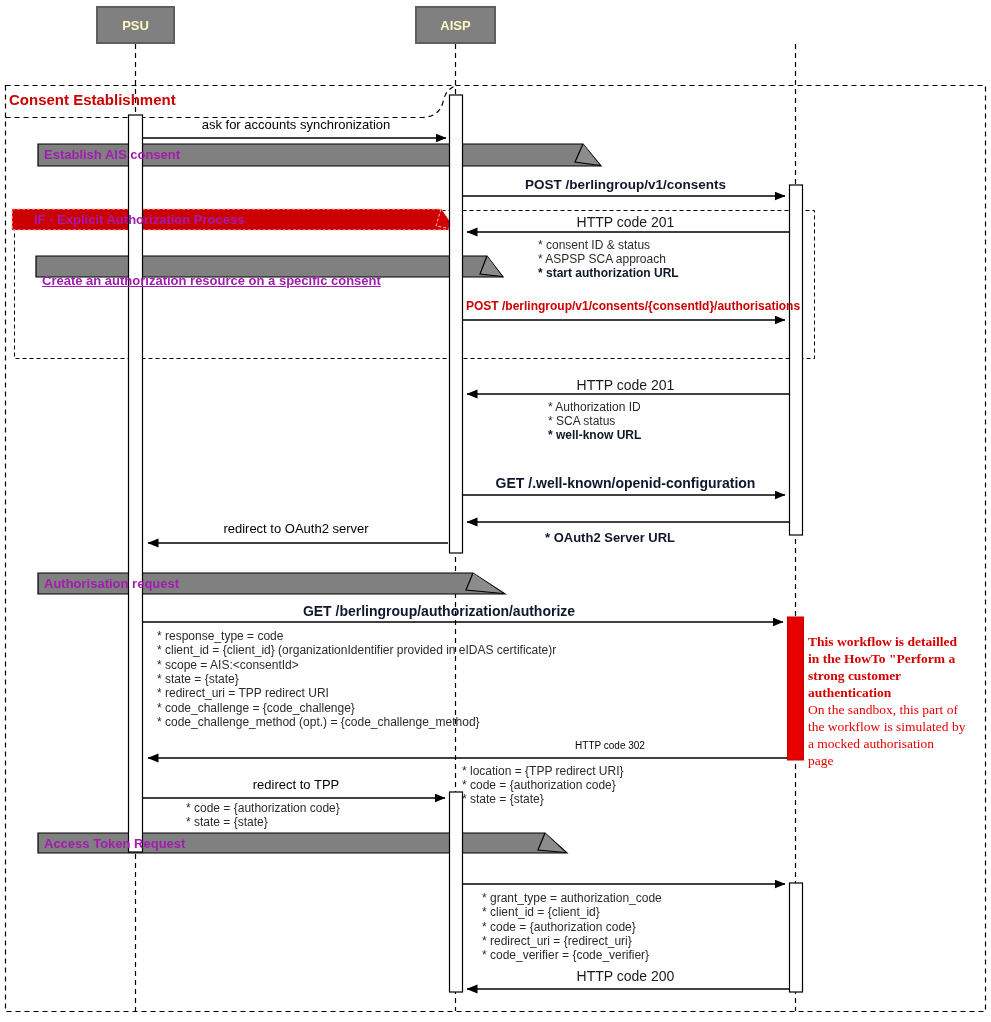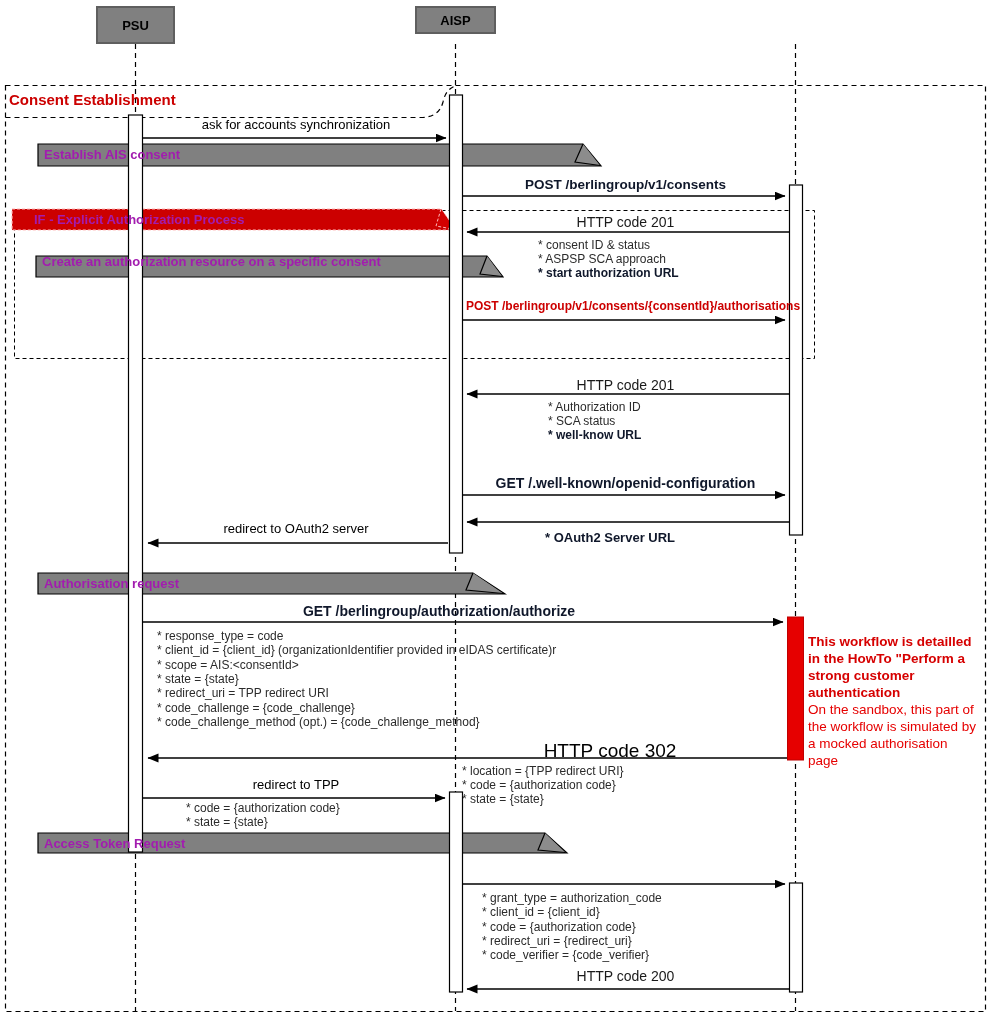--- a/index.html
+++ b/index.html
@@ -1,21 +1,21 @@
 <!DOCTYPE html>
 <html><head>
 <meta charset="utf-8">
 <style>
   html,body{margin:0;padding:0;background:#ffffff;}
   #canvas{position:relative;width:991px;height:1022px;background:#fff;overflow:hidden;
           font-family:"Liberation Sans","DejaVu Sans",sans-serif;}
   #shapes{position:absolute;left:0;top:0;}
   .lbl{position:absolute;white-space:nowrap;color:#000;}
   .actor{position:absolute;box-sizing:border-box;background:#808080;border:2px solid #5f5f5f;
-         color:#000000;font-weight:bold;font-size:13px;display:flex;align-items:center;justify-content:center;}
+         color:#fef9c3;font-weight:bold;font-size:13px;display:flex;align-items:center;justify-content:center;}
   .frame-title{font-size:15px;font-weight:bold;color:#cc0000;}
   .banner-text{font-size:13px;font-weight:bold;color:#a21caf;}
   .msg{font-size:13px;text-align:center;color:#000;}
   .http{font-size:14px;text-align:center;color:#1a1a1a;}
   .red-msg{font-size:13.5px;font-weight:bold;color:#0f172a;text-align:center;}
   .red-msg-sm{font-size:12px;font-weight:bold;color:#cc0000;}
   .bullet{font-size:12px;color:#2b2b2b;}
   .bold{font-weight:bold;color:#0f172a;}
   .note-line{font-size:13.5px;color:#e60000;line-height:17px;}
   .note-bold{font-weight:bold;color:#d60000;}
@@ -79,26 +79,26 @@
     <line x1="789" y1="522" x2="467" y2="522" stroke="#000" stroke-width="1.4" marker-end="url(#ah)"></line>
     <line x1="448" y1="543" x2="148" y2="543" stroke="#000" stroke-width="1.4" marker-end="url(#ah)"></line>
     <line x1="143" y1="622" x2="783" y2="622" stroke="#000" stroke-width="1.4" marker-end="url(#ah)"></line>
     <line x1="787" y1="758" x2="148" y2="758" stroke="#000" stroke-width="1.4" marker-end="url(#ah)"></line>
     <line x1="143" y1="798" x2="445" y2="798" stroke="#000" stroke-width="1.4" marker-end="url(#ah)"></line>
     <line x1="463" y1="884" x2="785" y2="884" stroke="#000" stroke-width="1.4" marker-end="url(#ah)"></line>
     <line x1="789" y1="989" x2="467" y2="989" stroke="#000" stroke-width="1.4" marker-end="url(#ah)"></line>
   </svg>
 
   <div class="actor" style="left:96px;top:6px;width:79px;height:38px;">PSU</div>
-  <div class="actor" style="left:415px;top:6px;width:81px;height:28px;">AISP</div>
+  <div class="actor" style="left:415px;top:6px;width:81px;height:38px;">AISP</div>
 
   <div class="lbl frame-title" style="left:9px;top:91px;">Consent Establishment</div>
 
   <div class="lbl banner-text" style="left:44px;top:147px;">Establish AIS consent</div>
-  <div class="lbl banner-text" style="left:42px;top:254px;">Create an authorization resource on a specific consent</div>
+  <div class="lbl banner-text" style="left:42px;top:273px;text-decoration:underline;">Create an authorization resource on a specific consent</div>
   <div class="lbl banner-text" style="left:44px;top:576px;">Authorisation request</div>
   <div class="lbl banner-text" style="left:44px;top:836px;">Access Token Request</div>
   <div class="lbl banner-text" style="left:18px;top:212px;padding-left:16px;">IF -  Explicit Authorization Process</div>
 
   <div class="lbl msg" style="left:146px;top:117px;width:300px;">ask for accounts synchronization</div>
 
   <div class="lbl red-msg" style="left:462px;top:177px;width:327px;">POST /berlingroup/v1/consents</div>
 
   <div class="lbl http" style="left:462px;top:214px;width:327px;">HTTP code 201</div>
   <div class="lbl bullet" style="left:538px;top:238px;">* consent ID &amp; status</div>
@@ -119,38 +119,38 @@
 
   <div class="lbl red-msg" style="left:289px;top:603px;width:300px;font-size:14px;">GET /berlingroup/authorization/authorize</div>
   <div class="lbl bullet" style="left:157px;top:629px;">* response_type = code</div>
   <div class="lbl bullet" style="left:157px;top:643px;">* client_id = {client_id} (organizationIdentifier provided in eIDAS certificate)r</div>
   <div class="lbl bullet" style="left:157px;top:658px;">* scope = AIS:&lt;consentId&gt;</div>
   <div class="lbl bullet" style="left:157px;top:672px;">* state = {state}</div>
   <div class="lbl bullet" style="left:157px;top:686px;">* redirect_uri = TPP redirect URI</div>
   <div class="lbl bullet" style="left:157px;top:701px;">* code_challenge = {code_challenge}</div>
   <div class="lbl bullet" style="left:157px;top:715px;">* code_challenge_method (opt.) = {code_challenge_method}</div>
 
-  <div class="lbl msg" style="left:460px;top:740px;width:300px;font-size:19px;">HTTP code 302</div>
+  <div class="lbl msg" style="left:460px;top:740px;width:300px;font-size:10px;">HTTP code 302</div>
   <div class="lbl bullet" style="left:462px;top:764px;">* location = {TPP redirect URI}</div>
   <div class="lbl bullet" style="left:462px;top:778px;">* code = {authorization code}</div>
   <div class="lbl bullet" style="left:462px;top:792px;">* state = {state}</div>
 
   <div class="lbl msg" style="left:146px;top:777px;width:300px;">redirect to TPP</div>
   <div class="lbl bullet" style="left:186px;top:801px;">* code = {authorization code}</div>
   <div class="lbl bullet" style="left:186px;top:815px;">* state = {state}</div>
 
   <div class="lbl bullet" style="left:482px;top:891px;">* grant_type = authorization_code</div>
   <div class="lbl bullet" style="left:482px;top:905px;">* client_id = {client_id}</div>
   <div class="lbl bullet" style="left:482px;top:920px;">* code = {authorization code}</div>
   <div class="lbl bullet" style="left:482px;top:934px;">* redirect_uri = {redirect_uri}</div>
   <div class="lbl bullet" style="left:482px;top:948px;">* code_verifier = {code_verifier}</div>
 
   <div class="lbl http" style="left:462px;top:968px;width:327px;">HTTP code 200</div>
 
-  <div style="position:absolute;left:808px;top:633px;width:182px;">
+  <div style="position:absolute;left:808px;top:633px;width:182px;font-family:Liberation Serif, serif;">
     <div class="note-line note-bold">This workflow is detailled</div>
     <div class="note-line note-bold">in the HowTo "Perform a</div>
     <div class="note-line note-bold">strong customer</div>
     <div class="note-line note-bold">authentication</div>
     <div class="note-line">On the sandbox, this part of</div>
     <div class="note-line">the workflow is simulated by</div>
     <div class="note-line">a mocked authorisation</div>
     <div class="note-line">page</div>
   </div>
 

